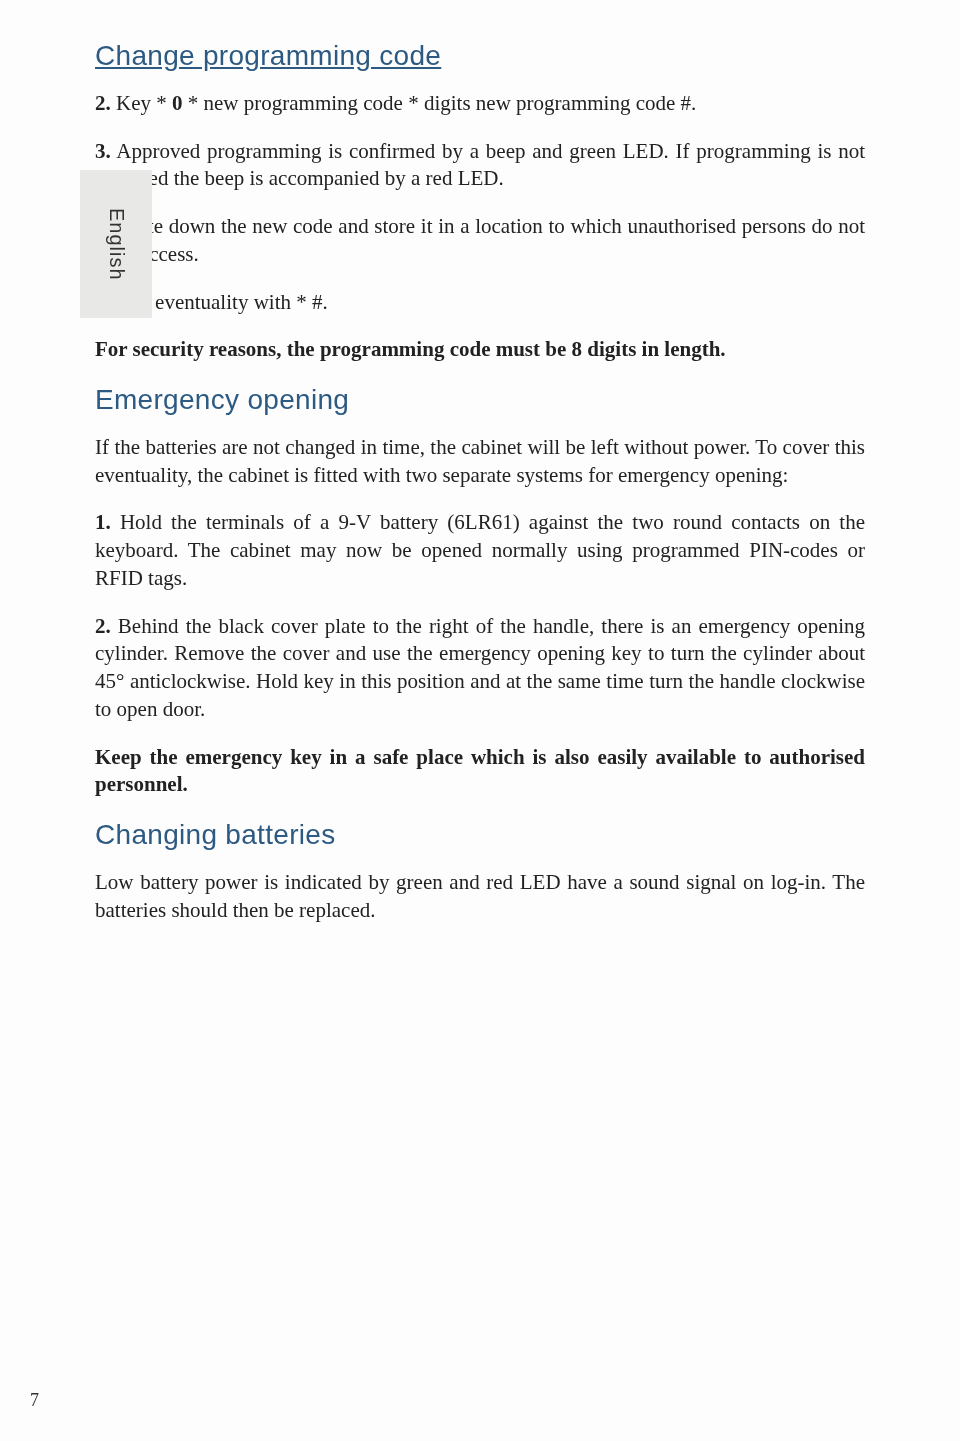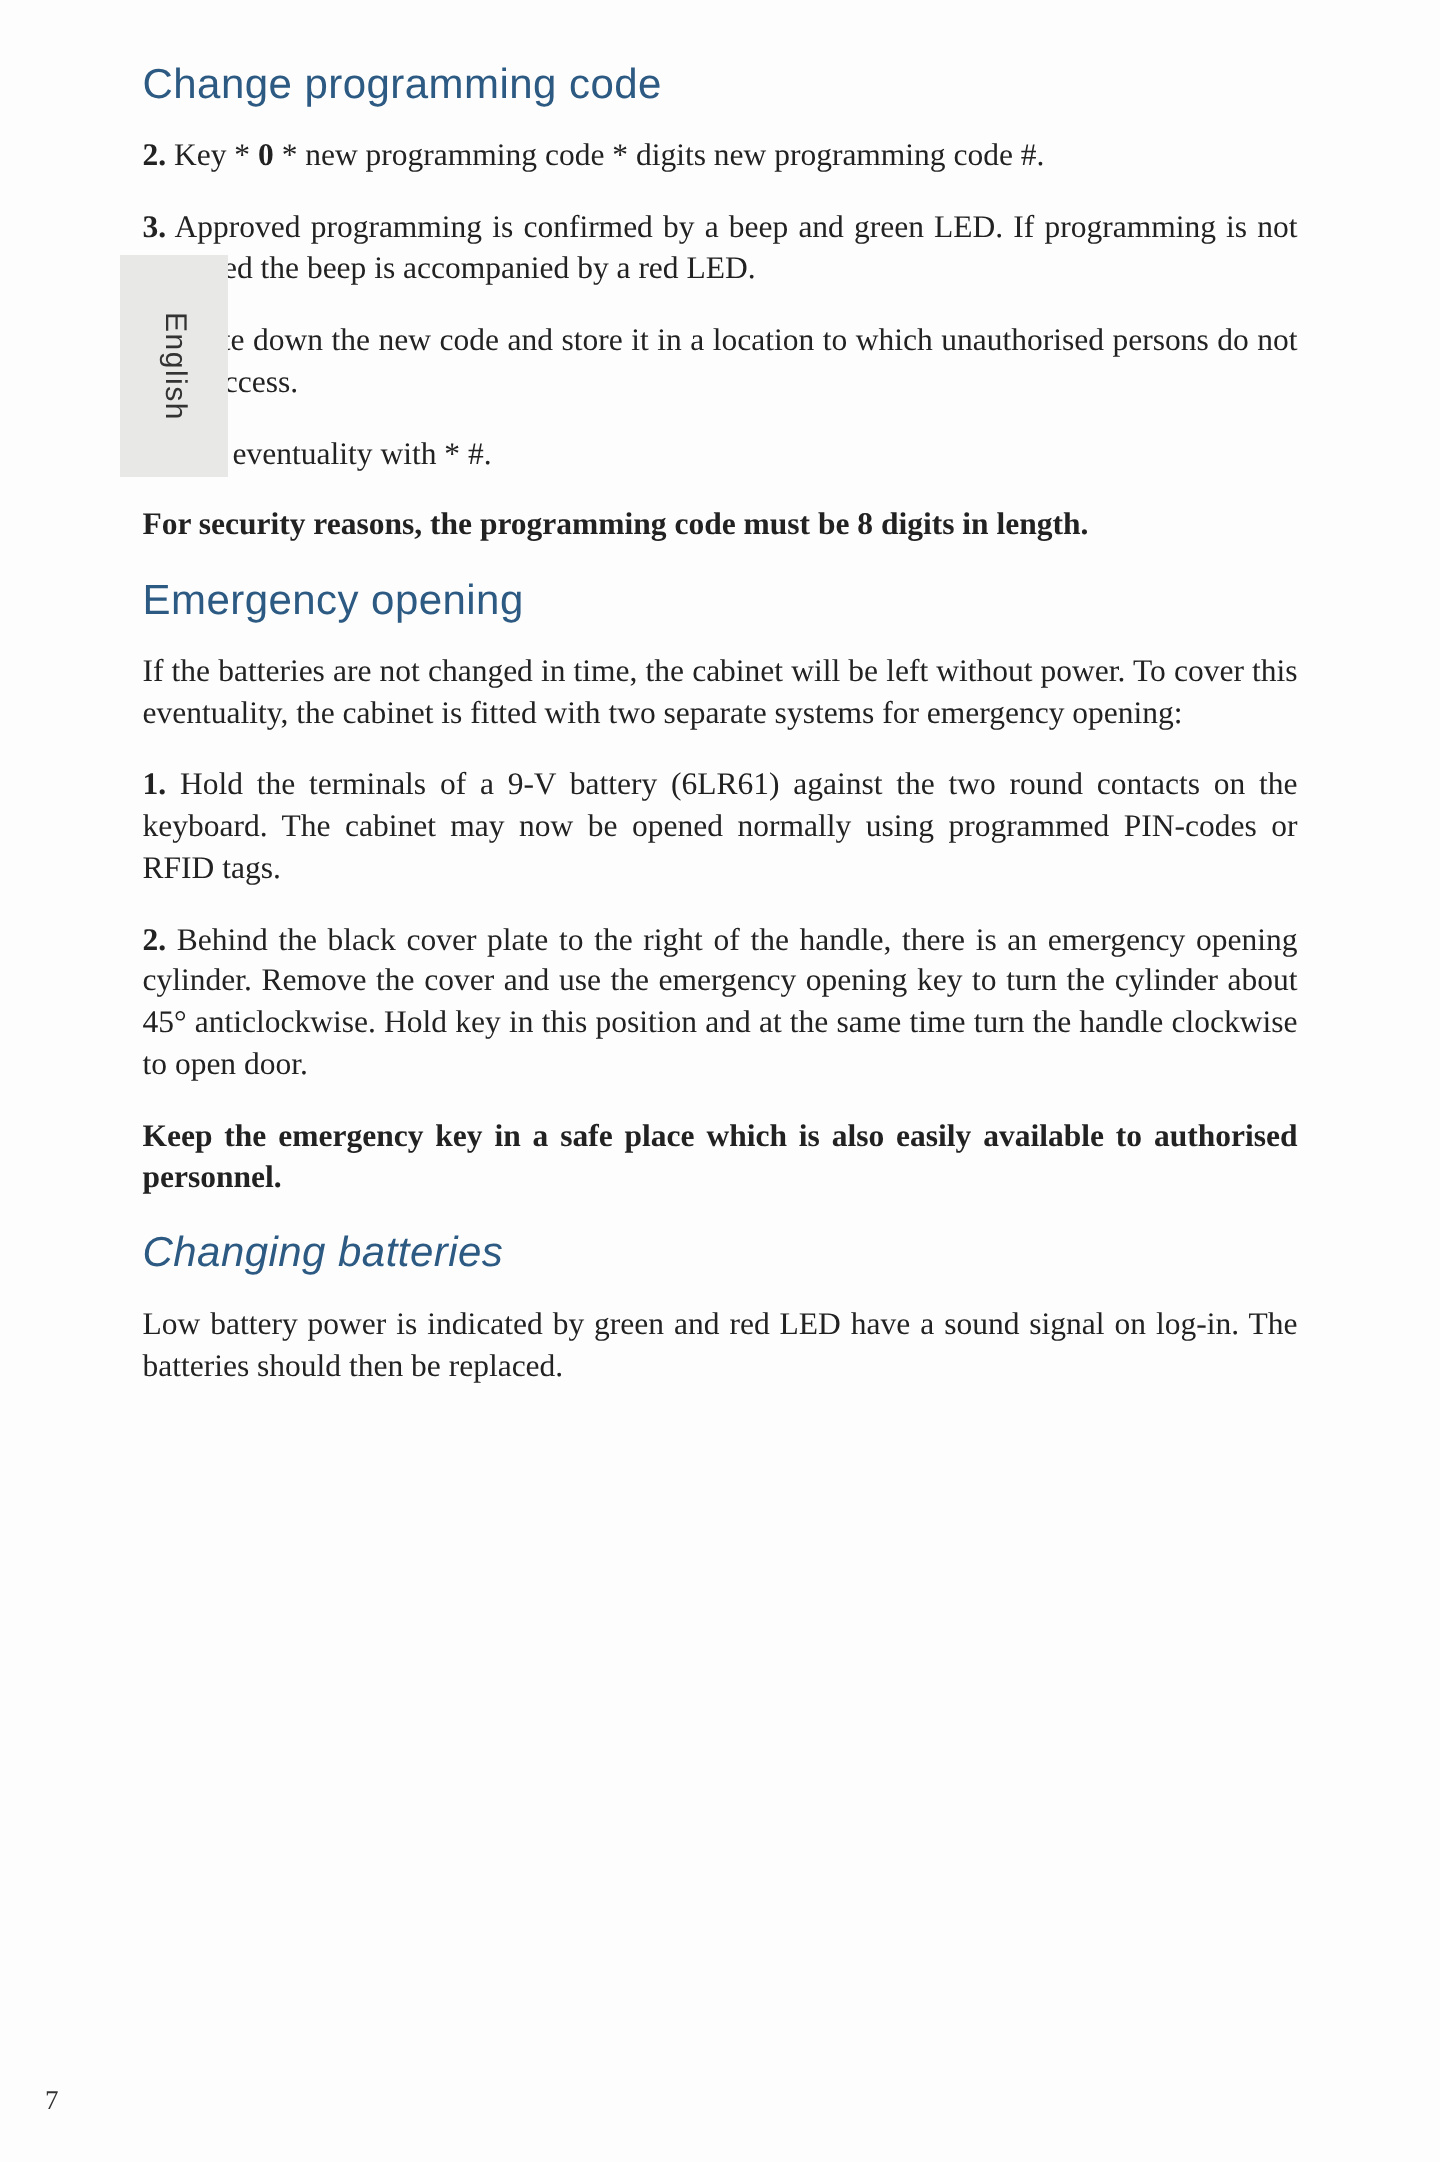--- a/index.html
+++ b/index.html
@@ -41,20 +41,21 @@
     font-family: Arial, Helvetica, sans-serif;
     font-weight: 400;
     color: #2c5a82;
     font-size: 28px;
     margin-bottom: 18px;
     letter-spacing: 0.3px;
   }
   h2.first {
     margin-left: -85px;
     margin-top: 0;
+    text-decoration: underline;
   }
   p {
     font-size: 21px;
     line-height: 1.32;
     margin-bottom: 20px;
     text-align: justify;
     color: #222;
   }
   p.step {
     margin-left: -85px;
@@ -99,21 +100,21 @@
     <div class="sec2-steps" style="margin-left:-85px;">
       <p>If the batteries are not changed in time, the cabinet will be left without power. To cover this eventuality, the cabinet is fitted with two separate systems for emergency opening:</p>
 
       <p><span class="bold">1.</span><span> Hold the terminals of a 9-V battery (6LR61) against the two round contacts on the keyboard. The cabinet may now be opened normally using programmed PIN-codes or RFID tags.</span></p>
 
       <p><span class="bold">2.</span><span> Behind the black cover plate to the right of the handle, there is an emergency opening cylinder. Remove the cover and use the emergency opening key to turn the cylinder about 45° anticlockwise. Hold key in this position and at the same time turn the handle clockwise to open door.</span></p>
 
       <p class="bold">Keep the emergency key in a safe place which is also easily available to authorised personnel.</p>
     </div>
 
-    <h2 class="section-heading" style="margin-left:-85px;margin-top:12px;font-style:italic;">Changing batteries</h2>
+    <h2 class="section-heading" style="margin-left:-85px;margin-top:12px;">Changing batteries</h2>
 
     <div class="sec3" style="margin-left:-85px;">
       <p>Low battery power is indicated by green and red LED have a sound signal on log-in. The batteries should then be replaced.</p>
     </div>
 
   </div>
 </div>
 
 <div class="page-number">7</div>
 

